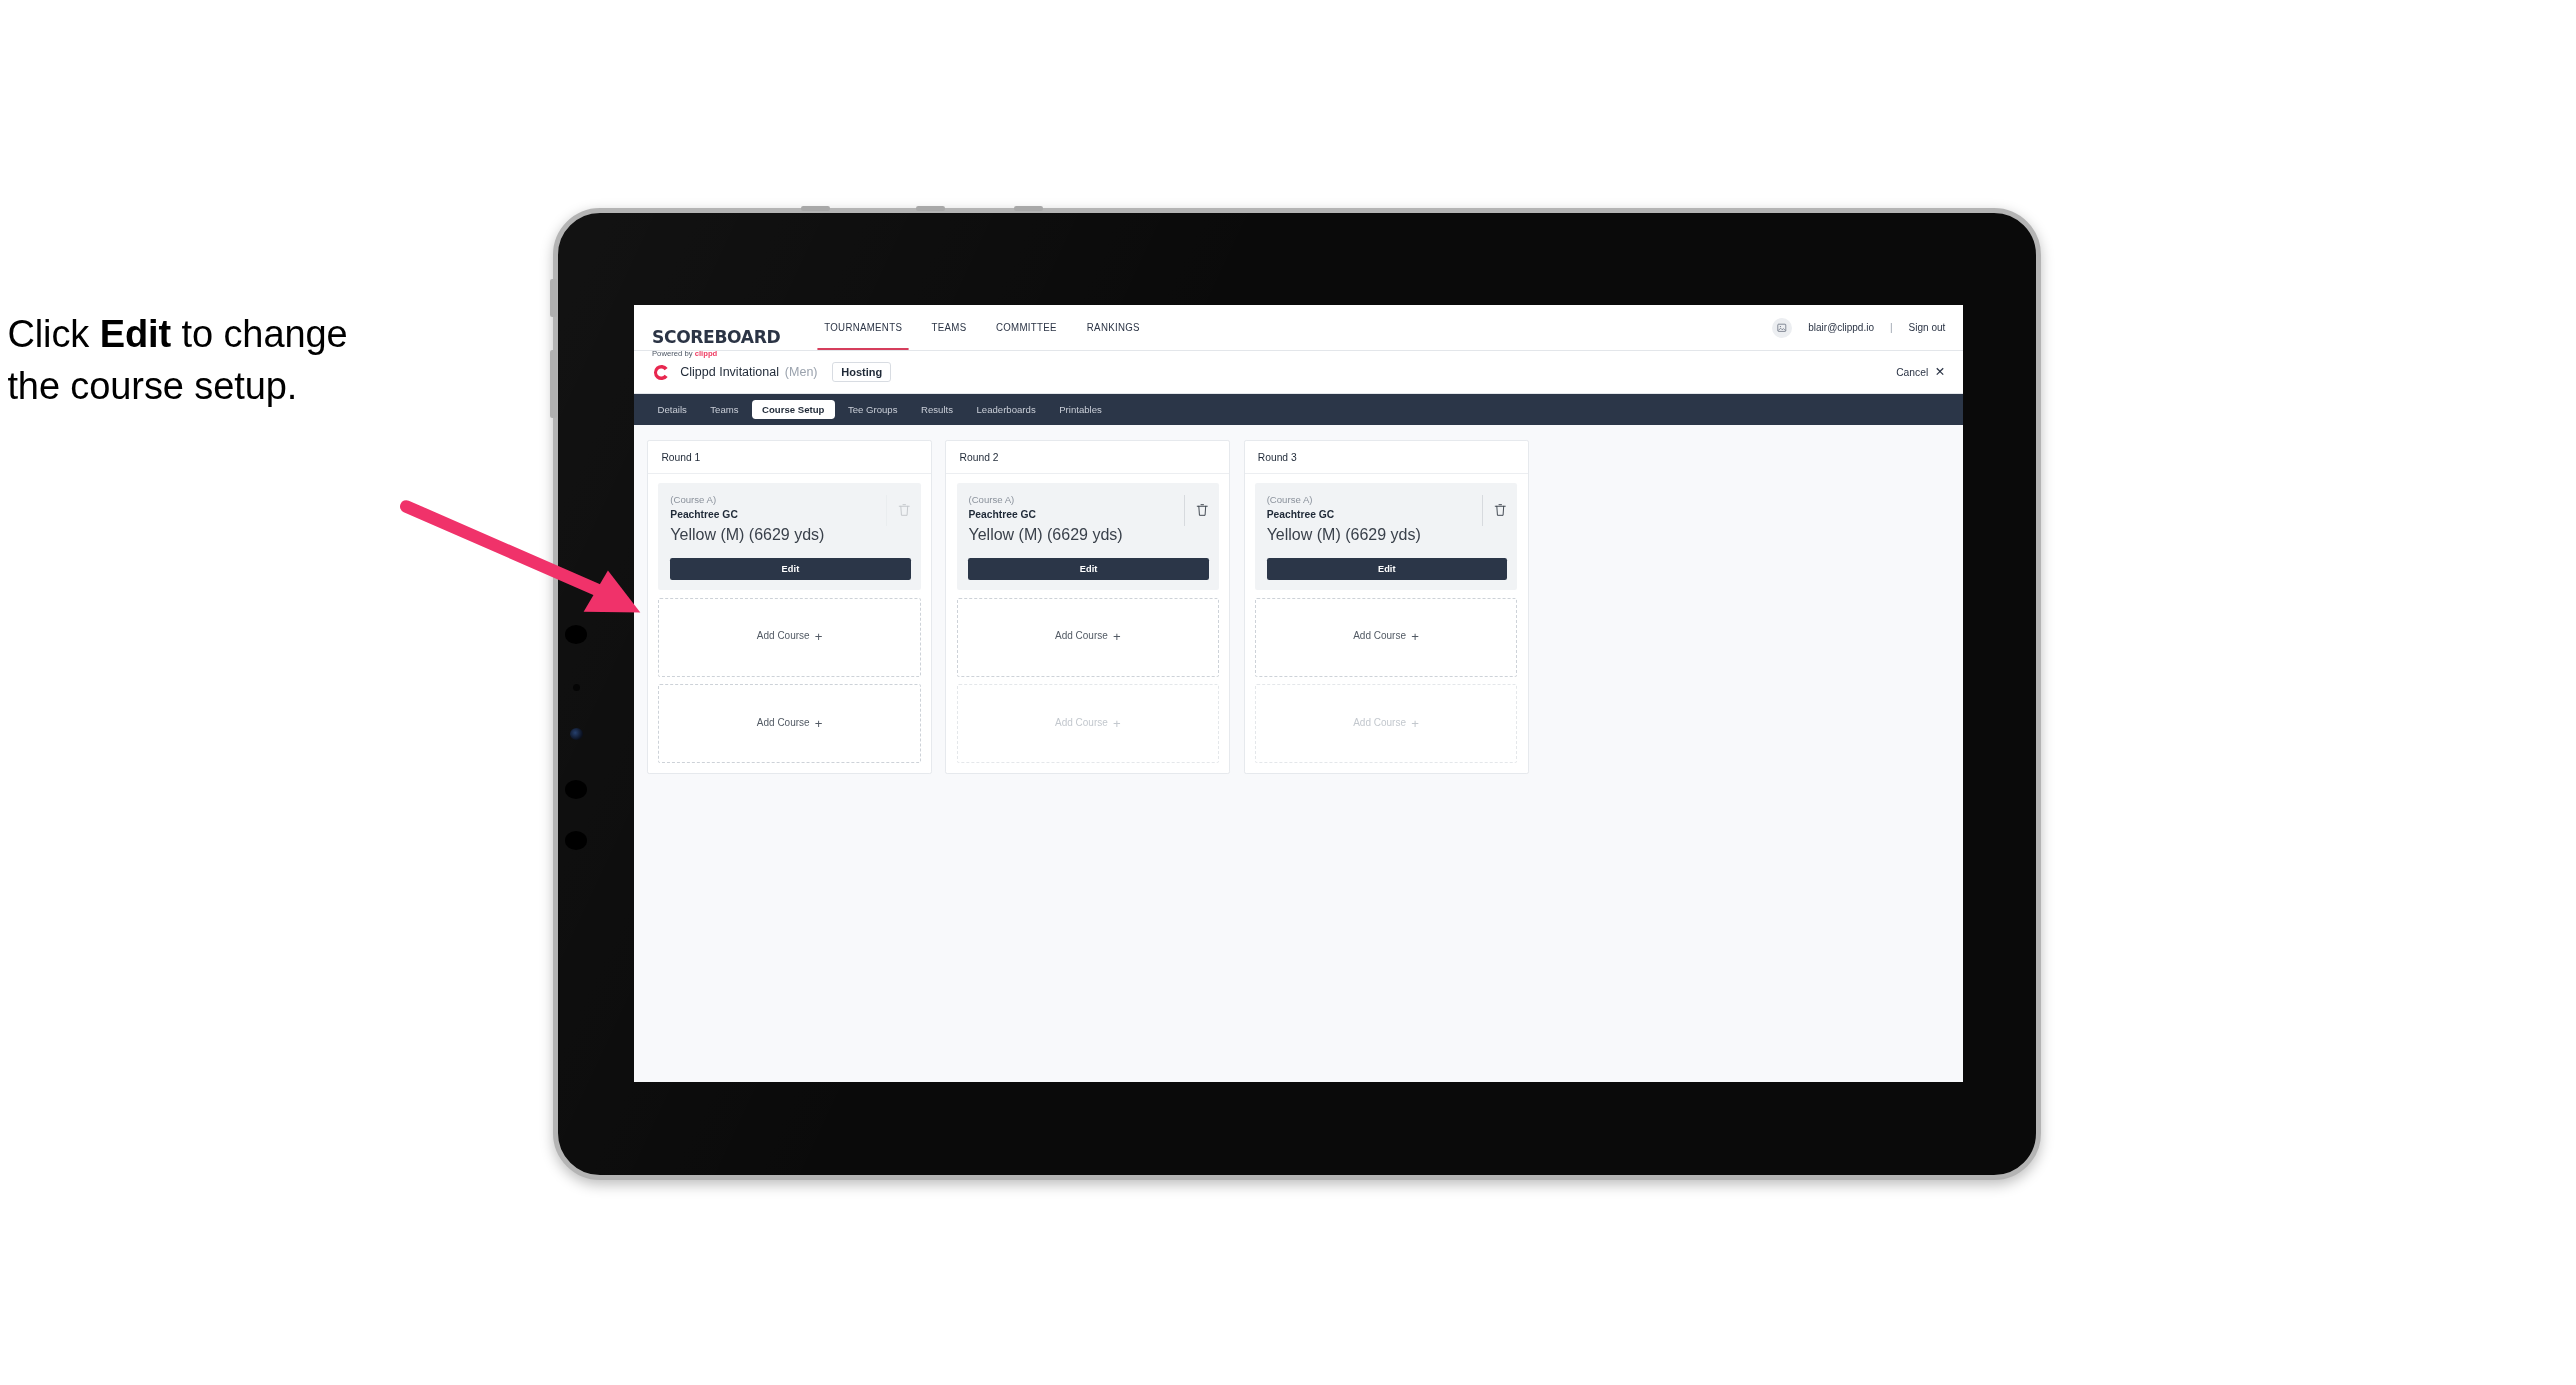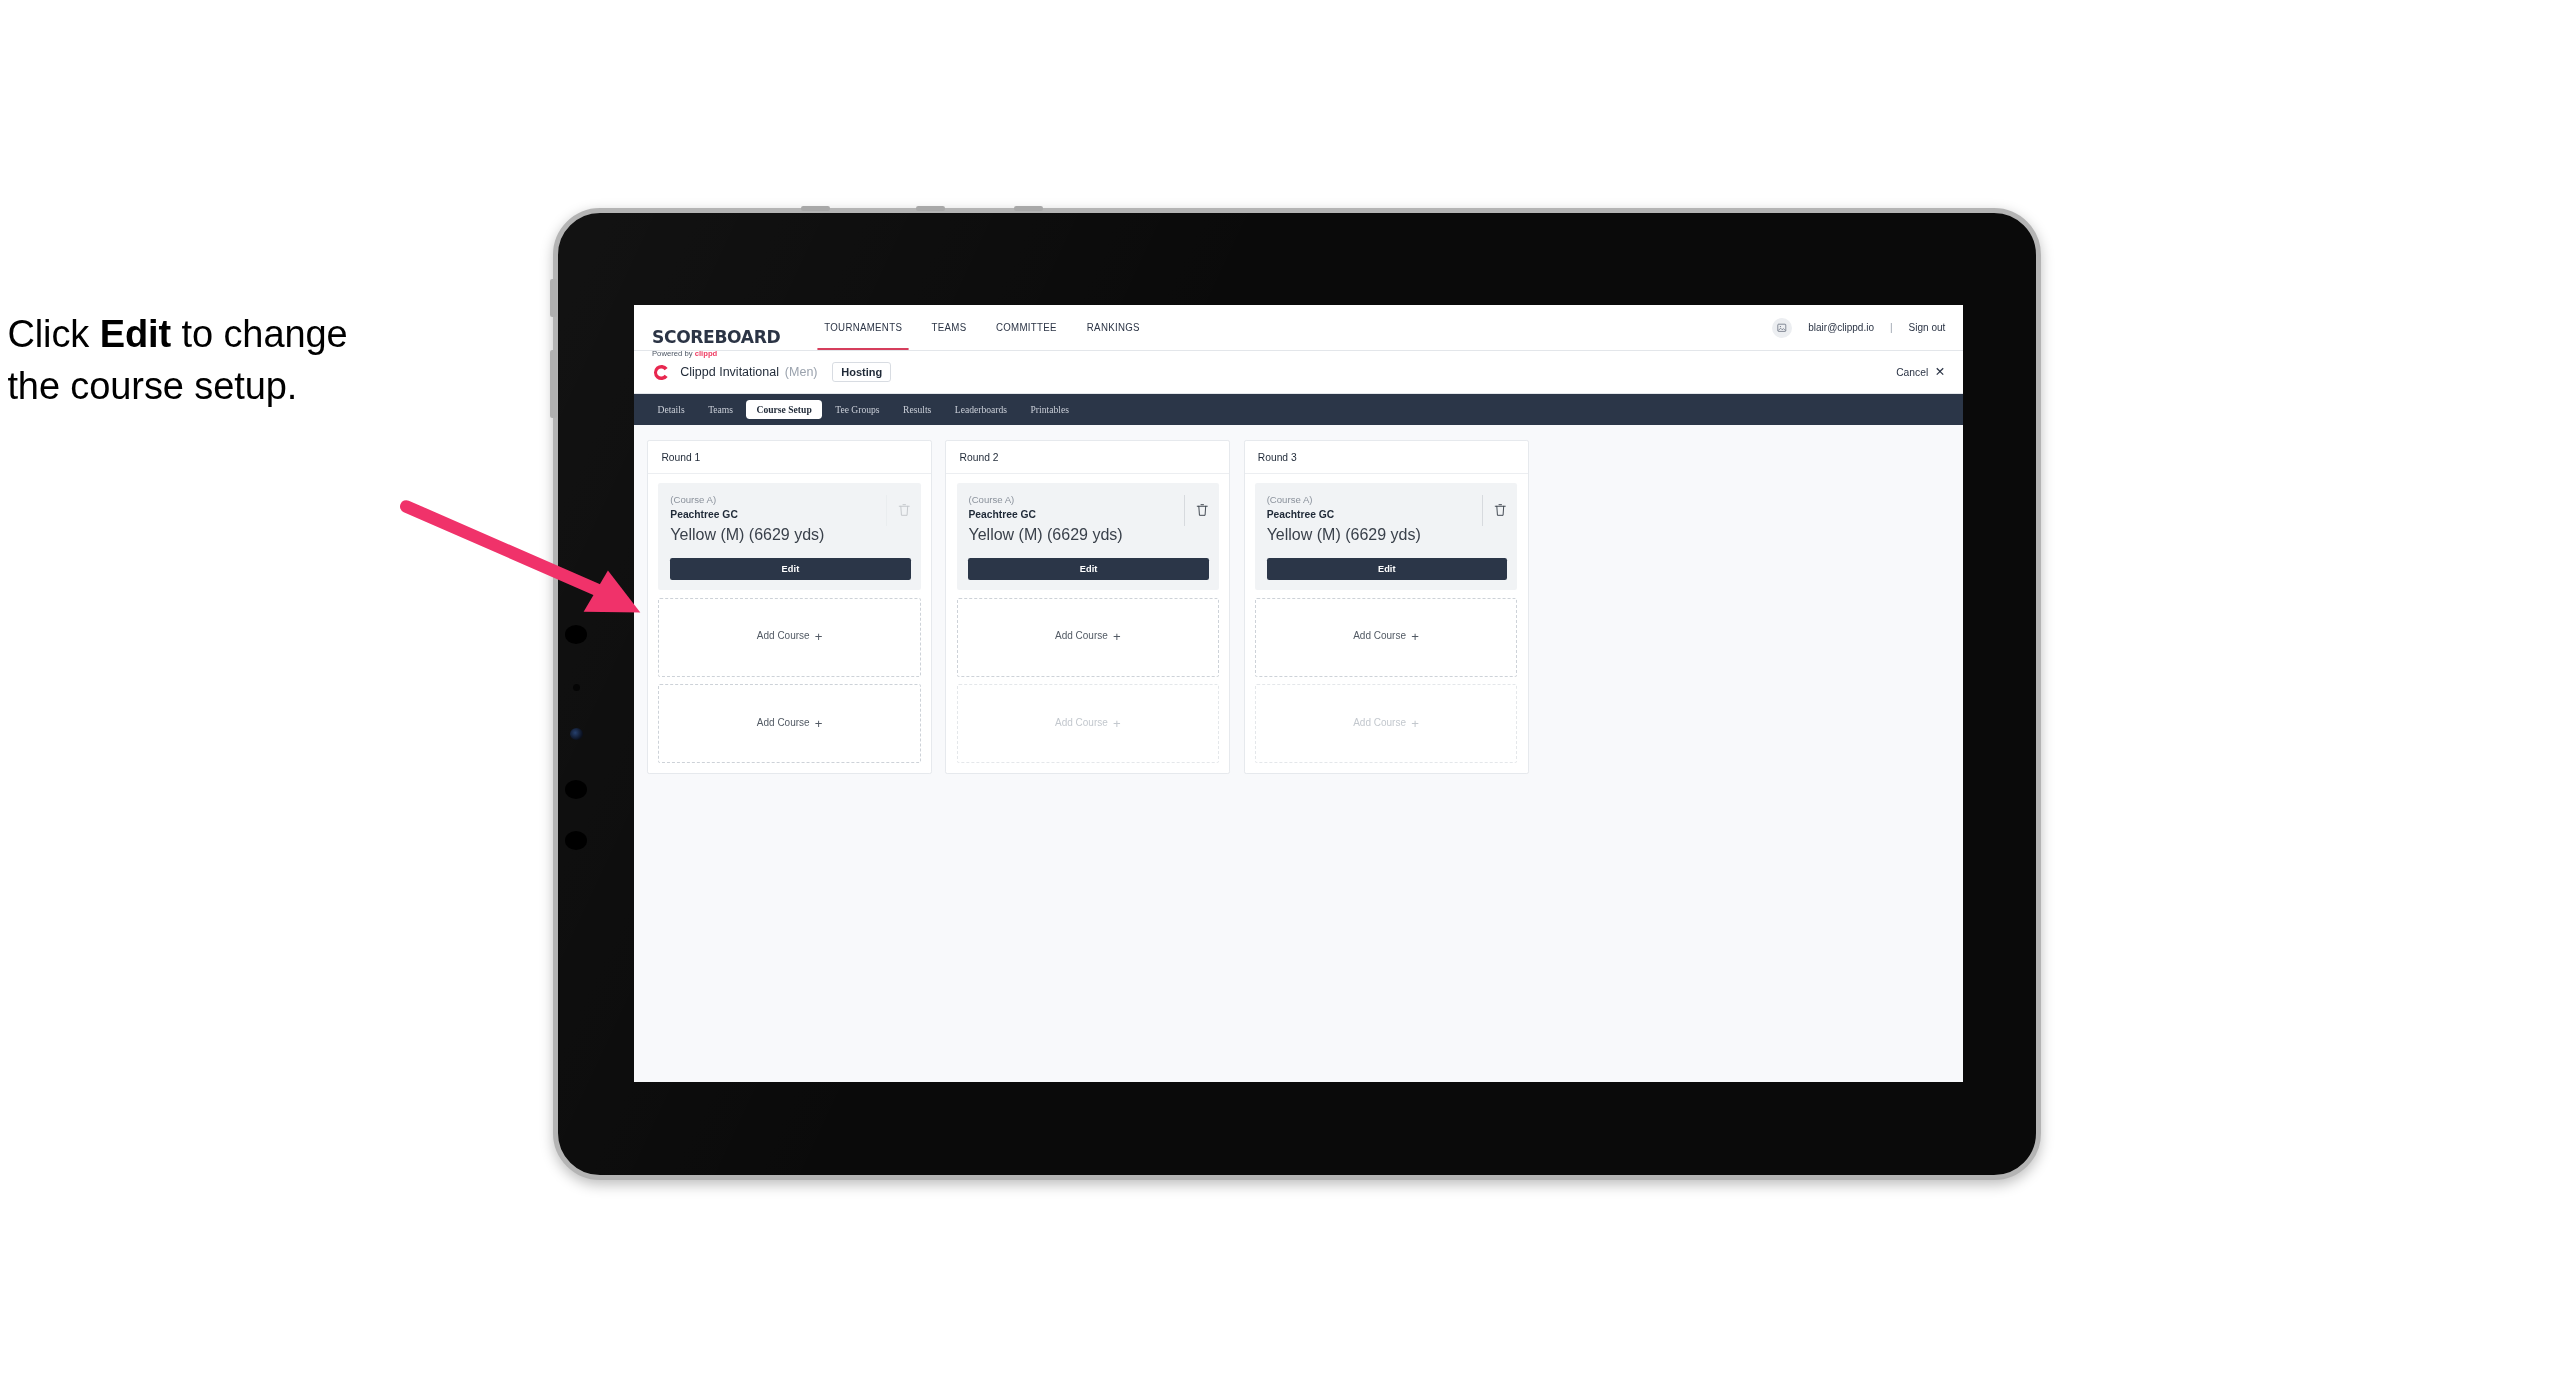--- a/index.html
+++ b/index.html
@@ -147,21 +147,21 @@
   .cancel-x { font-size: 12.5px; color: #2b3445; line-height: 1; }
 
   
   .tabbar {
     height: 31px; background: #2b3648;
     display: flex; align-items: center;
     padding: 0 13.2px; gap: 2.9px;
   }
   .tab {
     font-size: 9.6px; color: #c9ced7; padding: 5.2px 10.3px;
-    border-radius: 3.7px; cursor: pointer; line-height: 1; font-family: Liberation Serif, serif;
+    border-radius: 3.7px; cursor: pointer; line-height: 1;
   }
   .tab.active {
     background: #ffffff; color: #1f2937; font-weight: 600;
   }
 
   
   .board {
     display: flex; gap: 13.2px; padding: 14.7px 0 0 13.2px;
     align-items: flex-start;
   }

